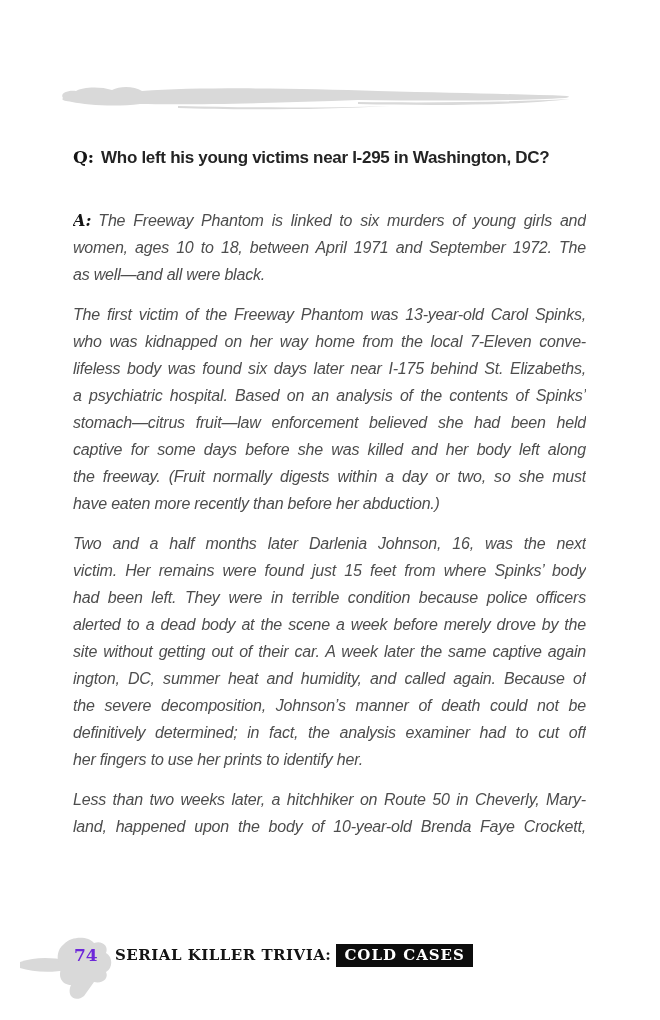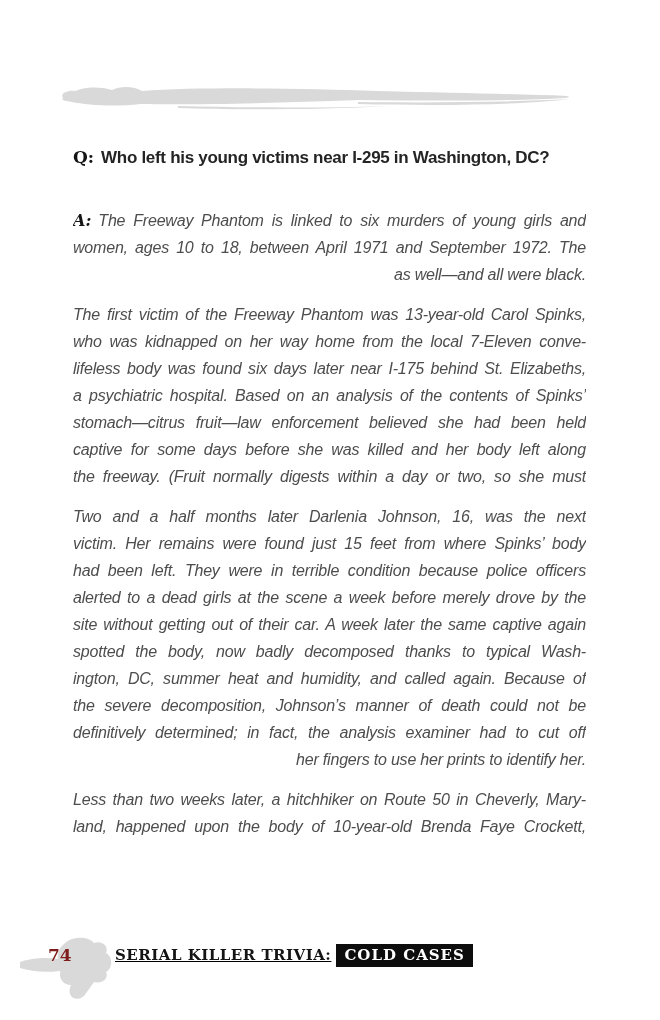--- a/index.html
+++ b/index.html
@@ -49,21 +49,21 @@
     margin: 0 0 13px 0;
     font-size: 16px;
     letter-spacing: -0.2px;
     color: var(--body-color, #4d4d4d);
     font-style: italic;
   }
   .line {
     height: 27px;
     line-height: 27px;
     overflow: hidden;
-    text-align: right;
+    text-align: left;
   }
   .line.just {
     text-align: justify;
     text-align-last: justify;
   }
   .a-label { font-size: 16px; }
   .footer {
     position: absolute;
     left: 0;
     top: 930px;
@@ -72,31 +72,30 @@
   }
   .footer-blob {
     position: absolute;
     left: 20px;
     top: 2px;
     width: 125px;
     height: 84px;
   }
   .page-number {
     position: absolute;
-    left: 48px;
+    left: 74px;
     top: 15px;
     font-size: 17px;
-    color: #7f1d1d;
+    color: #6d28d9;
   }
   .series-line {
     position: absolute;
     left: 115px;
     top: 14px;
     white-space: nowrap;
-    text-decoration: underline;
   }
   .series-title {
     font-size: 15px;
     color: #141414;
     letter-spacing: 0.5px;
   }
   .series-highlight {
     display: inline-block;
     margin-left: 5px;
     padding: 2px 8px 3px 8px;
@@ -133,28 +132,28 @@
           <div class="line">as well—and all were black.</div>
         </div>
         <div class="paragraph">
           <div class="line just">The first victim of the Freeway Phantom was 13-year-old Carol Spinks,</div>
           <div class="line just">who was kidnapped on her way home from the local 7-Eleven conve-</div>
           <div class="line just">lifeless body was found six days later near I-175 behind St. Elizabeths,</div>
           <div class="line just">a psychiatric hospital. Based on an analysis of the contents of Spinks’</div>
           <div class="line just">stomach—citrus fruit—law enforcement believed she had been held</div>
           <div class="line just">captive for some days before she was killed and her body left along</div>
           <div class="line just">the freeway. (Fruit normally digests within a day or two, so she must</div>
+          <div class="line">have eaten more recently than before her abduction.)</div>
         </div>
         <div class="paragraph">
           <div class="line just">Two and a half months later Darlenia Johnson, 16, was the next</div>
           <div class="line just">victim. Her remains were found just 15 feet from where Spinks’ body</div>
           <div class="line just">had been left. They were in terrible condition because police officers</div>
-          <div class="line just">alerted to a dead girls at the scene a week before merely drove by the</div>
+          <div class="line just">alerted to a dead body at the scene a week before merely drove by the</div>
           <div class="line just">site without getting out of their car. A week later the same captive again</div>
-          <div class="line just">spotted the body, now badly decomposed thanks to typical Wash-</div>
           <div class="line just">ington, DC, summer heat and humidity, and called again. Because of</div>
           <div class="line just">the severe decomposition, Johnson’s manner of death could not be</div>
           <div class="line just">definitively determined; in fact, the analysis examiner had to cut off</div>
           <div class="line">her fingers to use her prints to identify her.</div>
         </div>
         <div class="paragraph">
           <div class="line just">Less than two weeks later, a hitchhiker on Route 50 in Cheverly, Mary-</div>
           <div class="line just">land, happened upon the body of 10-year-old Brenda Faye Crockett,</div>
         </div>
       </div>

